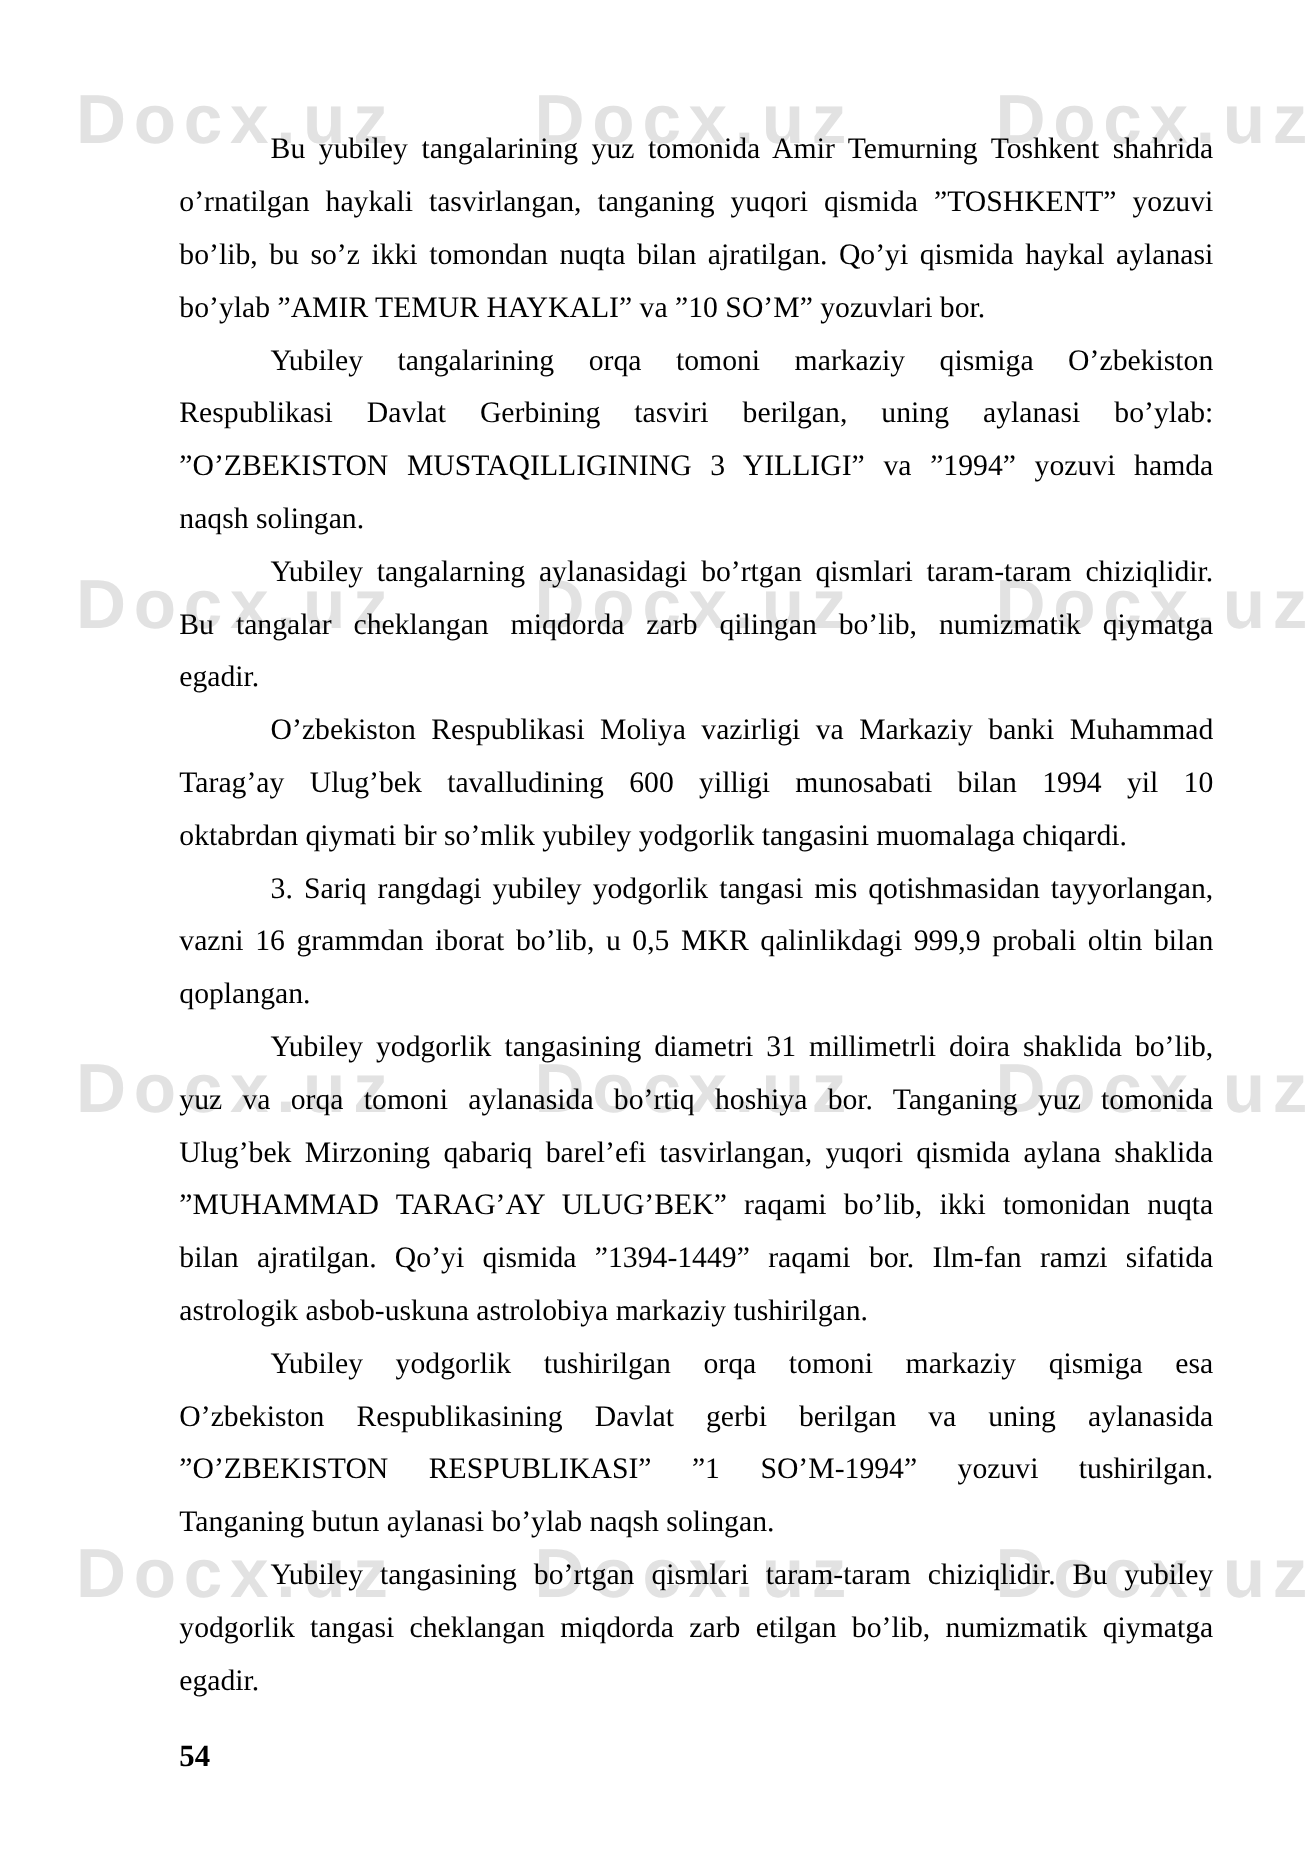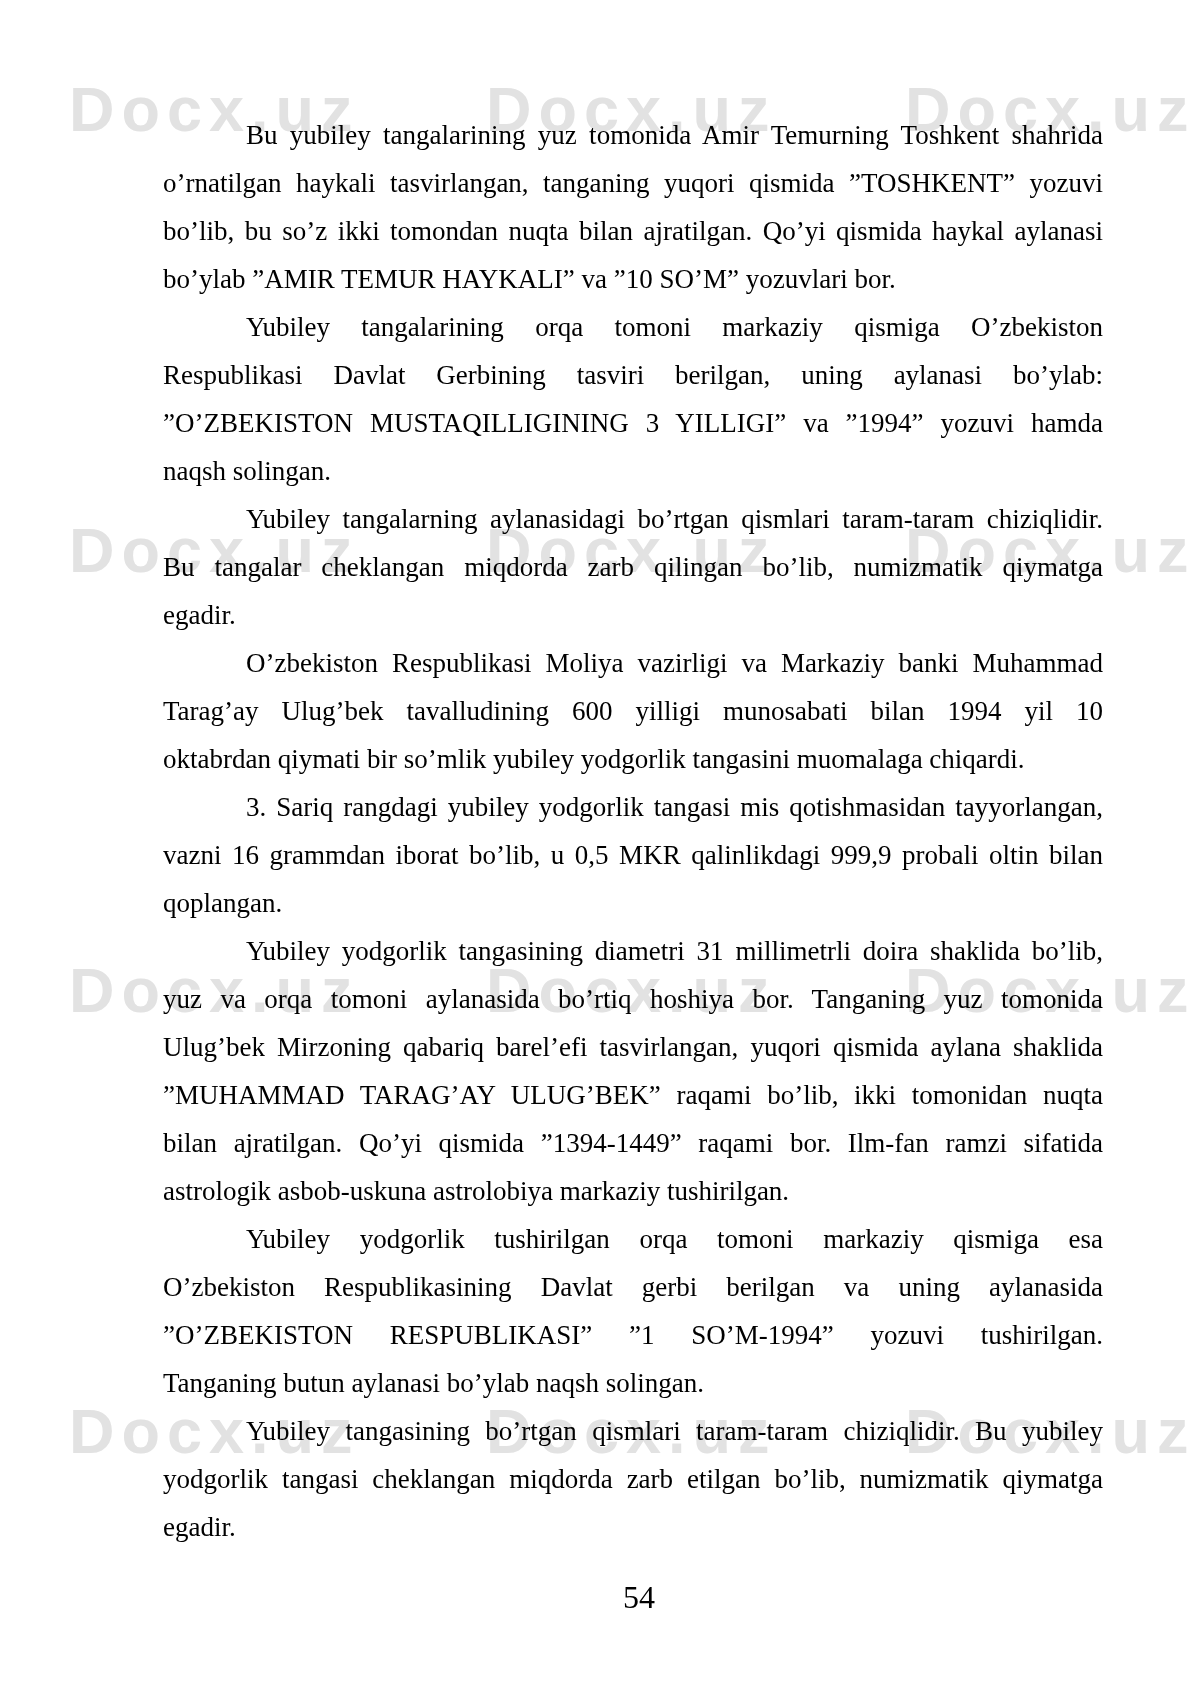--- a/index.html
+++ b/index.html
@@ -60,24 +60,24 @@
   }
   .line.last {
     text-align: left;
     text-align-last: left;
   }
   .page-number {
     position: absolute;
     left: 163px;
     top: 1580px;
     width: 952px;
-    text-align: center;
     z-index: 2;
-    font-size: 32px;
+    font-size: 28px;
     line-height: 34px;
+    font-weight: bold;
   }
 </style>
 </head>
 <body>
 
 <div class="page">
   <div class="watermark-layer">
       <span style="top: 78px; left: 53px; color: rgb(226, 226, 226);">Docx.uz</span>
       <span style="top: 78px; left: 470px; color: rgb(226, 226, 226);">Docx.uz</span>
       <span style="top: 78px; left: 889px; color: rgb(226, 226, 226);">Docx.uz</span>

